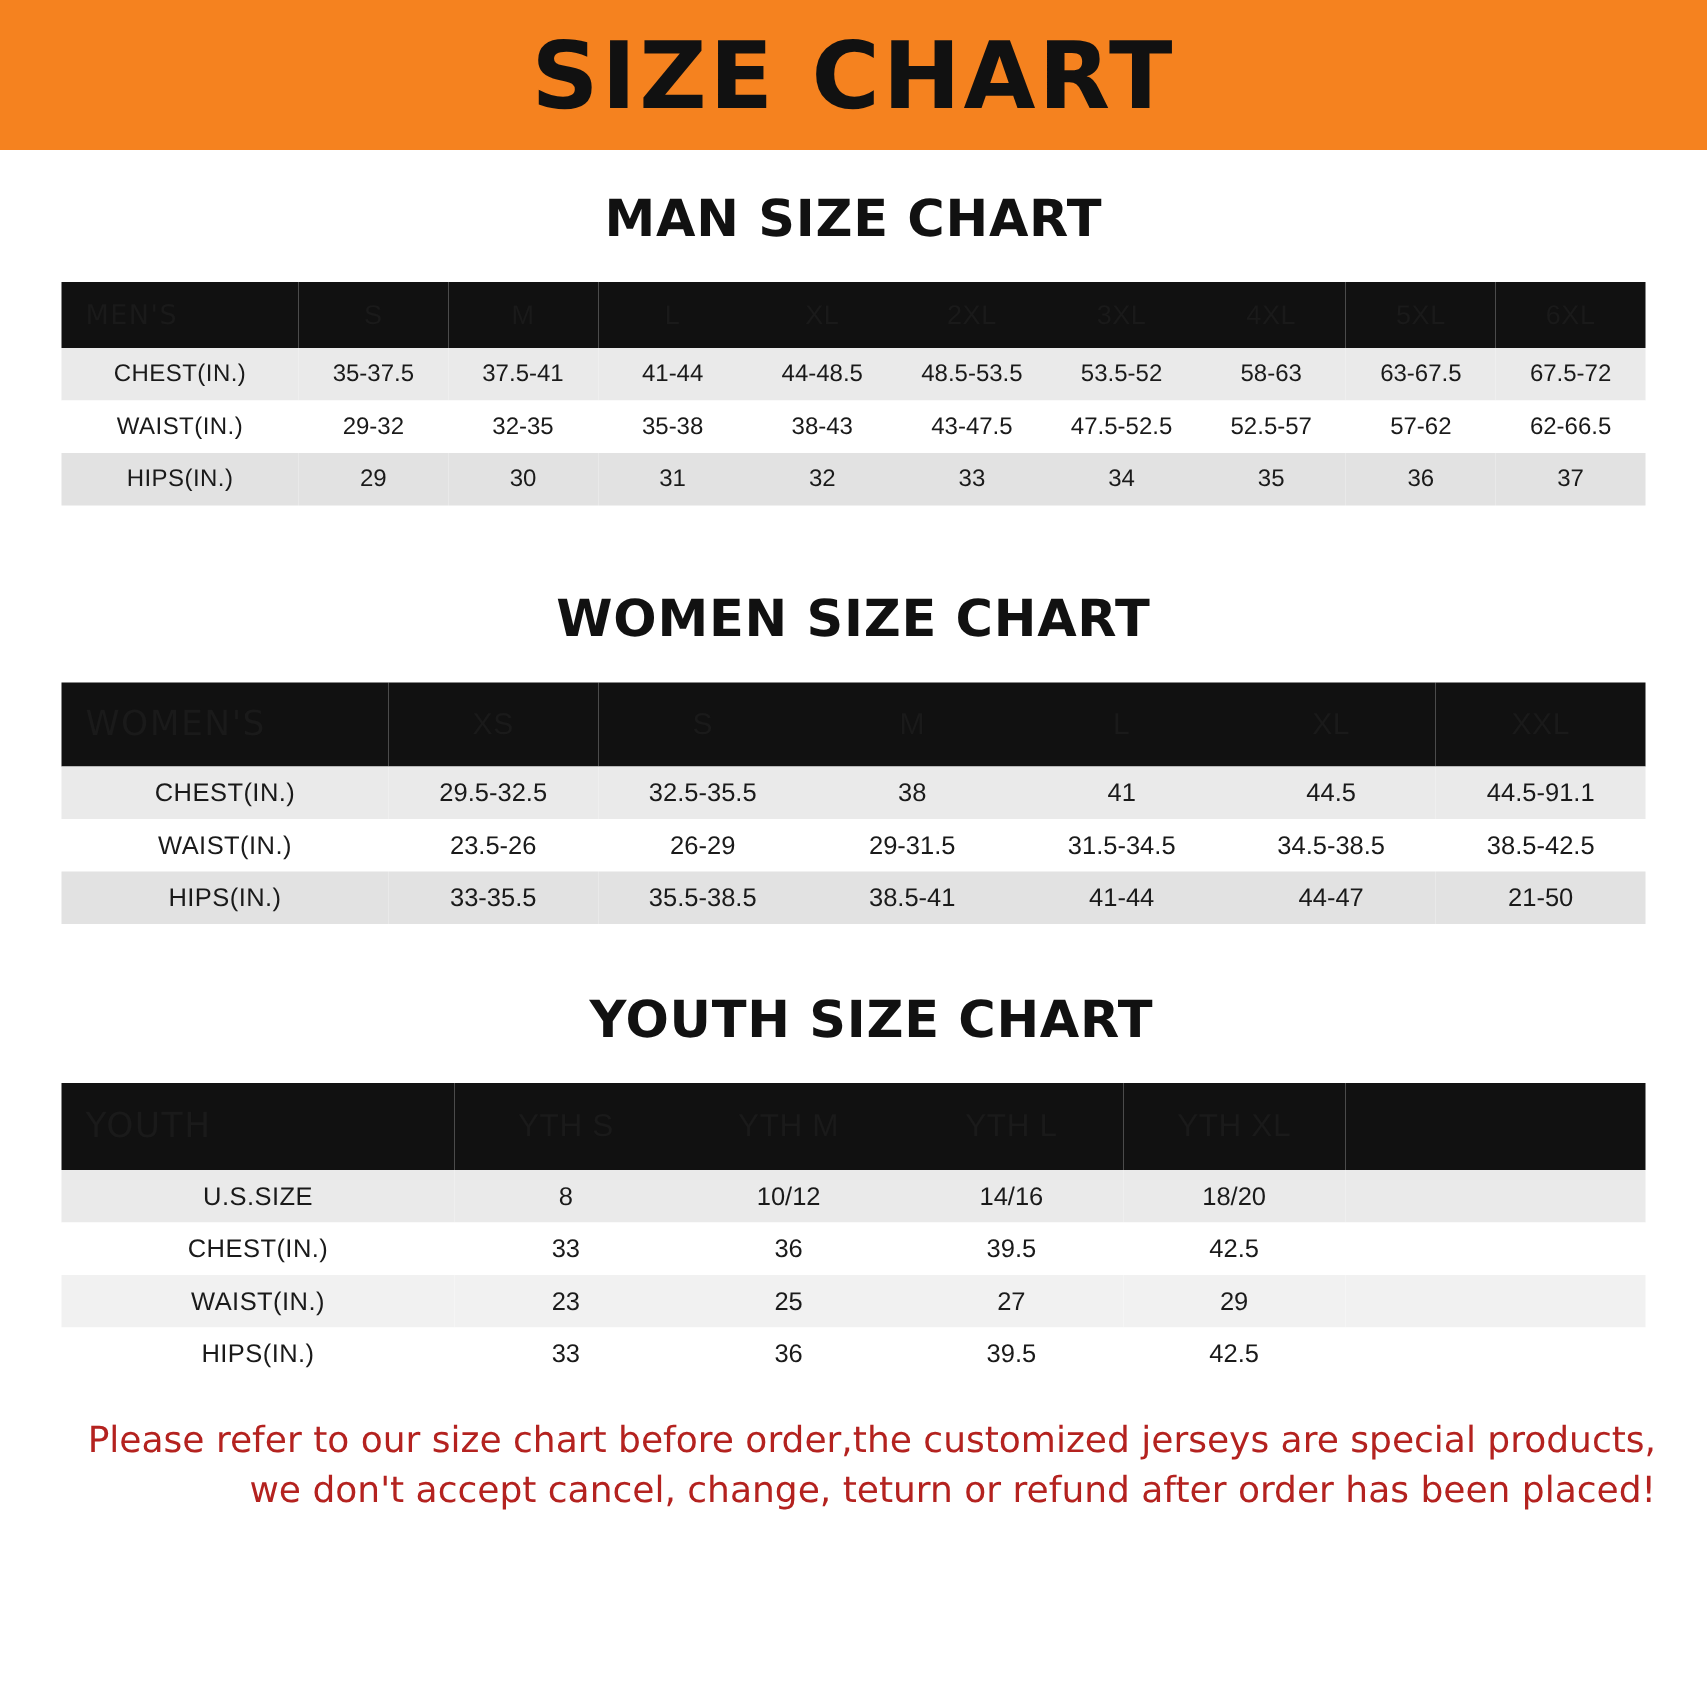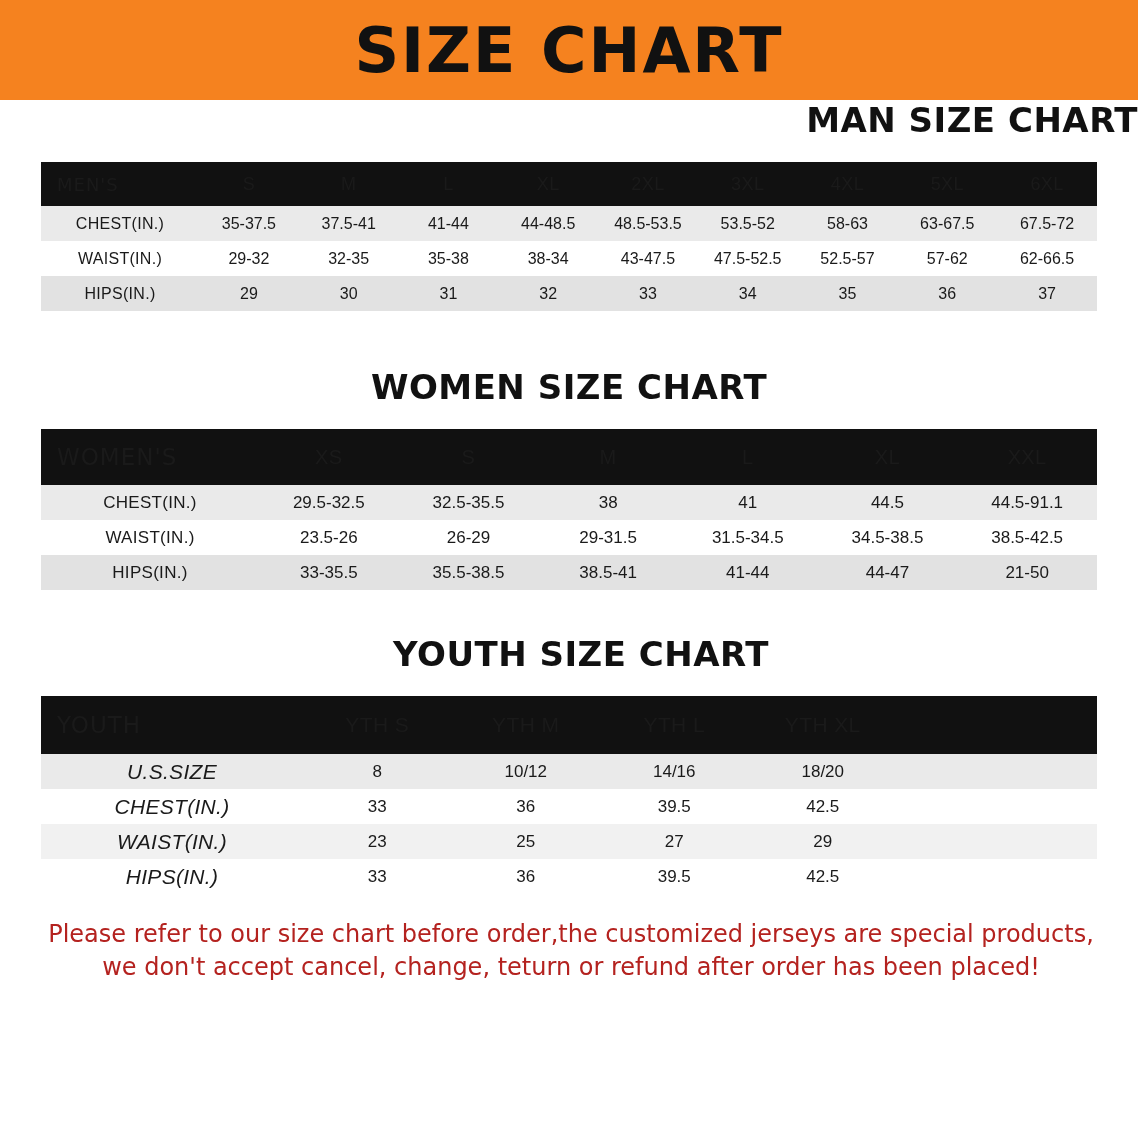--- a/index.html
+++ b/index.html
@@ -40,21 +40,21 @@
 
   
   .section-title {
     text-align: center;
     font-family: "DejaVu Sans", sans-serif;
     font-weight: bold;
     font-size: 34px;
     color: #111111;
     letter-spacing: 0.5px;
   }
-  .section-title.man   { margin-bottom: 22px; text-align: right; }
+  .section-title.man   { margin-top: 26px; margin-bottom: 22px; }
   .section-title.women { margin-top: 56px; margin-bottom: 22px; }
   .section-title.youth { margin-top: 44px; margin-bottom: 22px; margin-left: 24px; }
 
   
   .tbl-wrap {
     margin: 0 41px;
   }
   table.size-table {
     width: 100%;
     border-collapse: collapse;
@@ -108,30 +108,30 @@
   
   .women-table .hdr-row th { height: 56px; font-size: 20px; }
   .women-table .hdr-row th.label-cell { font-size: 23px; }
   .women-table tbody td { height: 43px; font-size: 17px; }
   .women-table td.label-cell { font-size: 17px; }
 
   
   .youth-table .hdr-row th { height: 58px; font-size: 21px; }
   .youth-table .hdr-row th.label-cell { font-size: 23px; }
   .youth-table tbody td { height: 46px; font-size: 17px; }
-  .youth-table td.label-cell { font-size: 21px; font-style: italic; }
+  .youth-table td.label-cell { font-size: 17px; }
 
   
   .note {
     margin: 24px 34px 0 38px;
     color: #b4221f;
     font-family: "DejaVu Sans", sans-serif;
     font-size: 24px;
     line-height: 1.38;
-    text-align: center;
+    text-align: right;
   }
 </style>
 </head>
 <body>
 
 <div class="page">
 
   <div class="banner">
     <div class="banner-title">SIZE CHART</div>
   </div>
@@ -168,21 +168,21 @@
           <td>53.5-52</td>
           <td>58-63</td>
           <td>63-67.5</td>
           <td>67.5-72</td>
         </tr>
         <tr class="row-b">
           <td class="label-cell">WAIST(IN.)</td>
           <td>29-32</td>
           <td>32-35</td>
           <td>35-38</td>
-          <td>38-34</td>
+          <td>38-43</td>
           <td>43-47.5</td>
           <td>47.5-52.5</td>
           <td>52.5-57</td>
           <td>57-62</td>
           <td>62-66.5</td>
         </tr>
         <tr class="row-c">
           <td class="label-cell">HIPS(IN.)</td>
           <td>29</td>
           <td>30</td>

